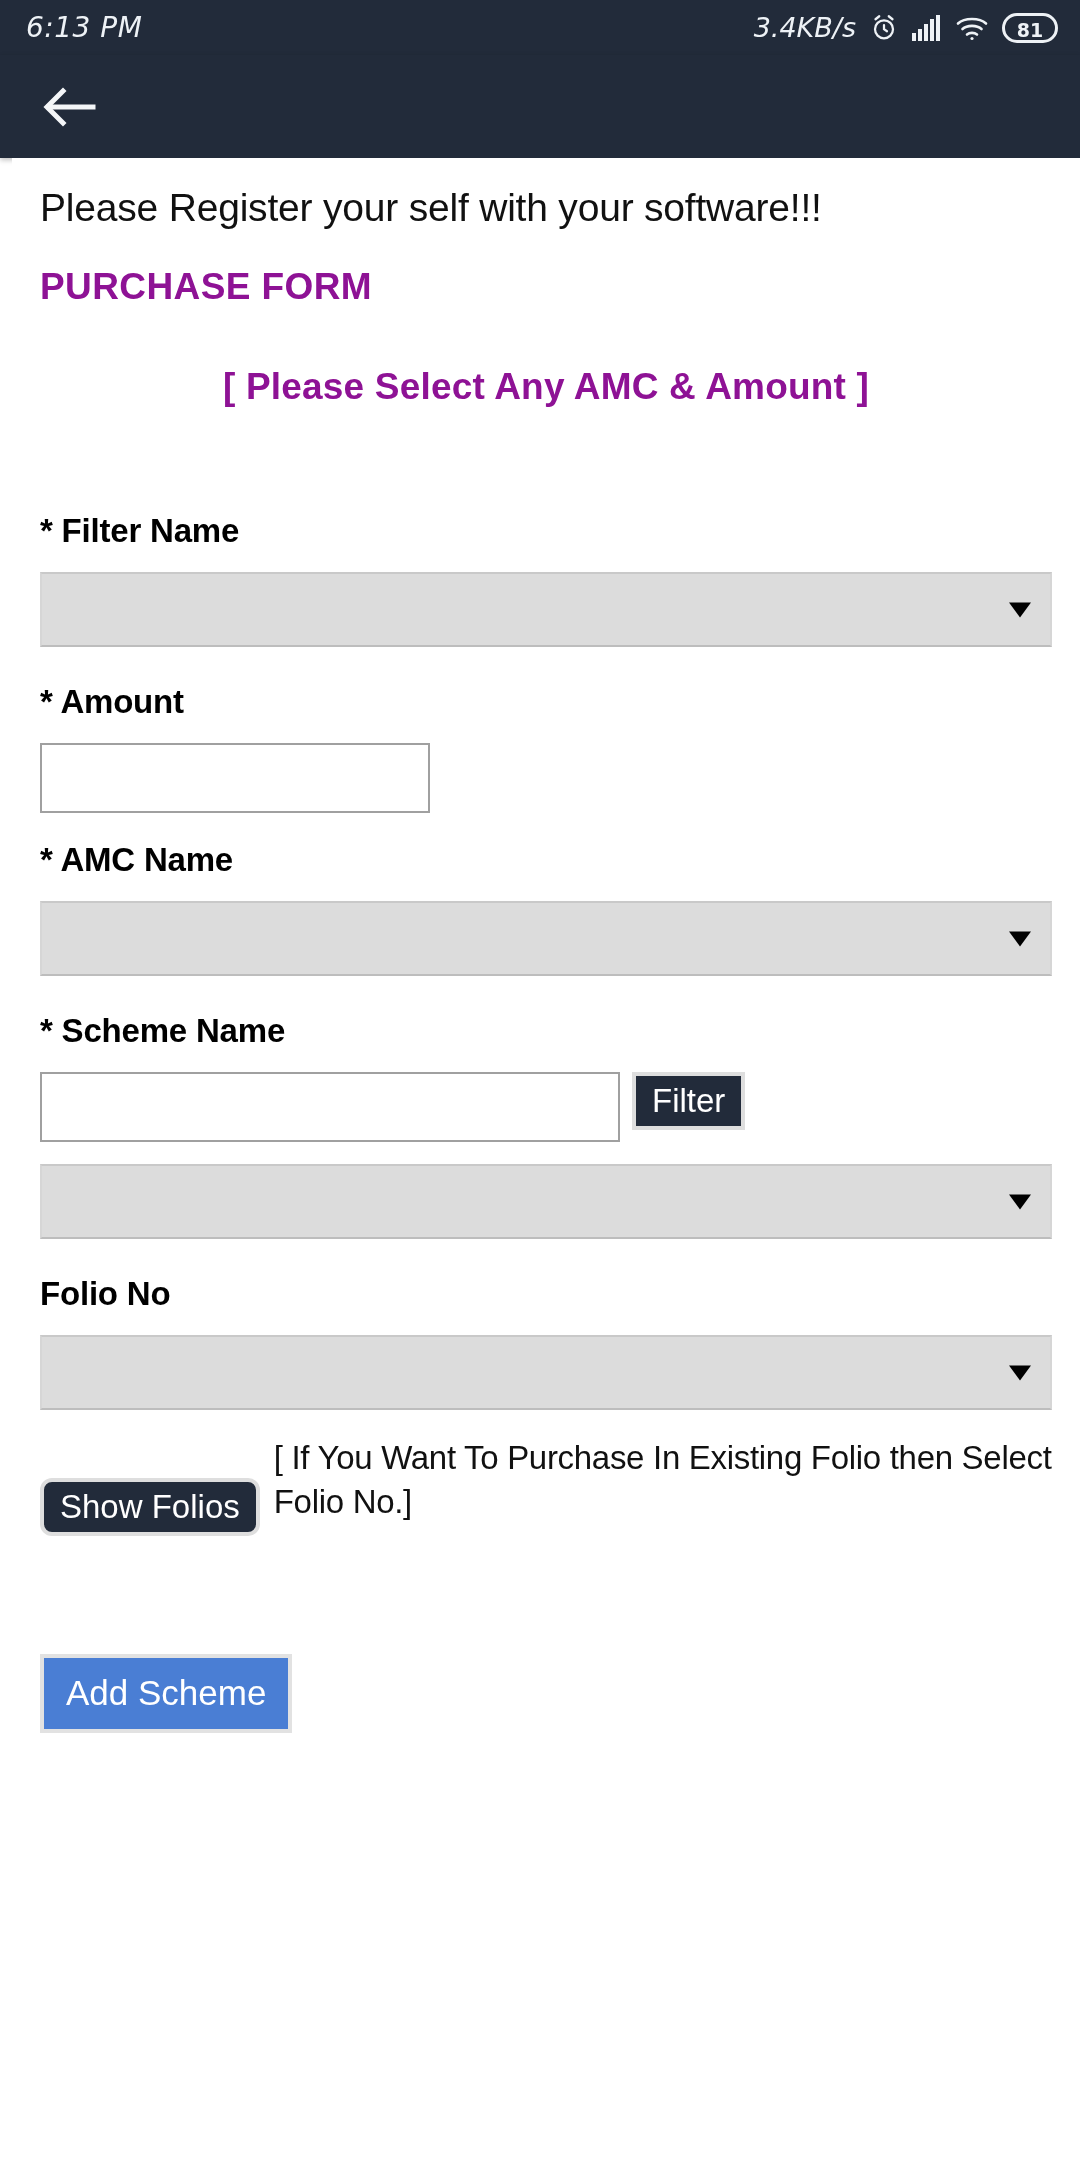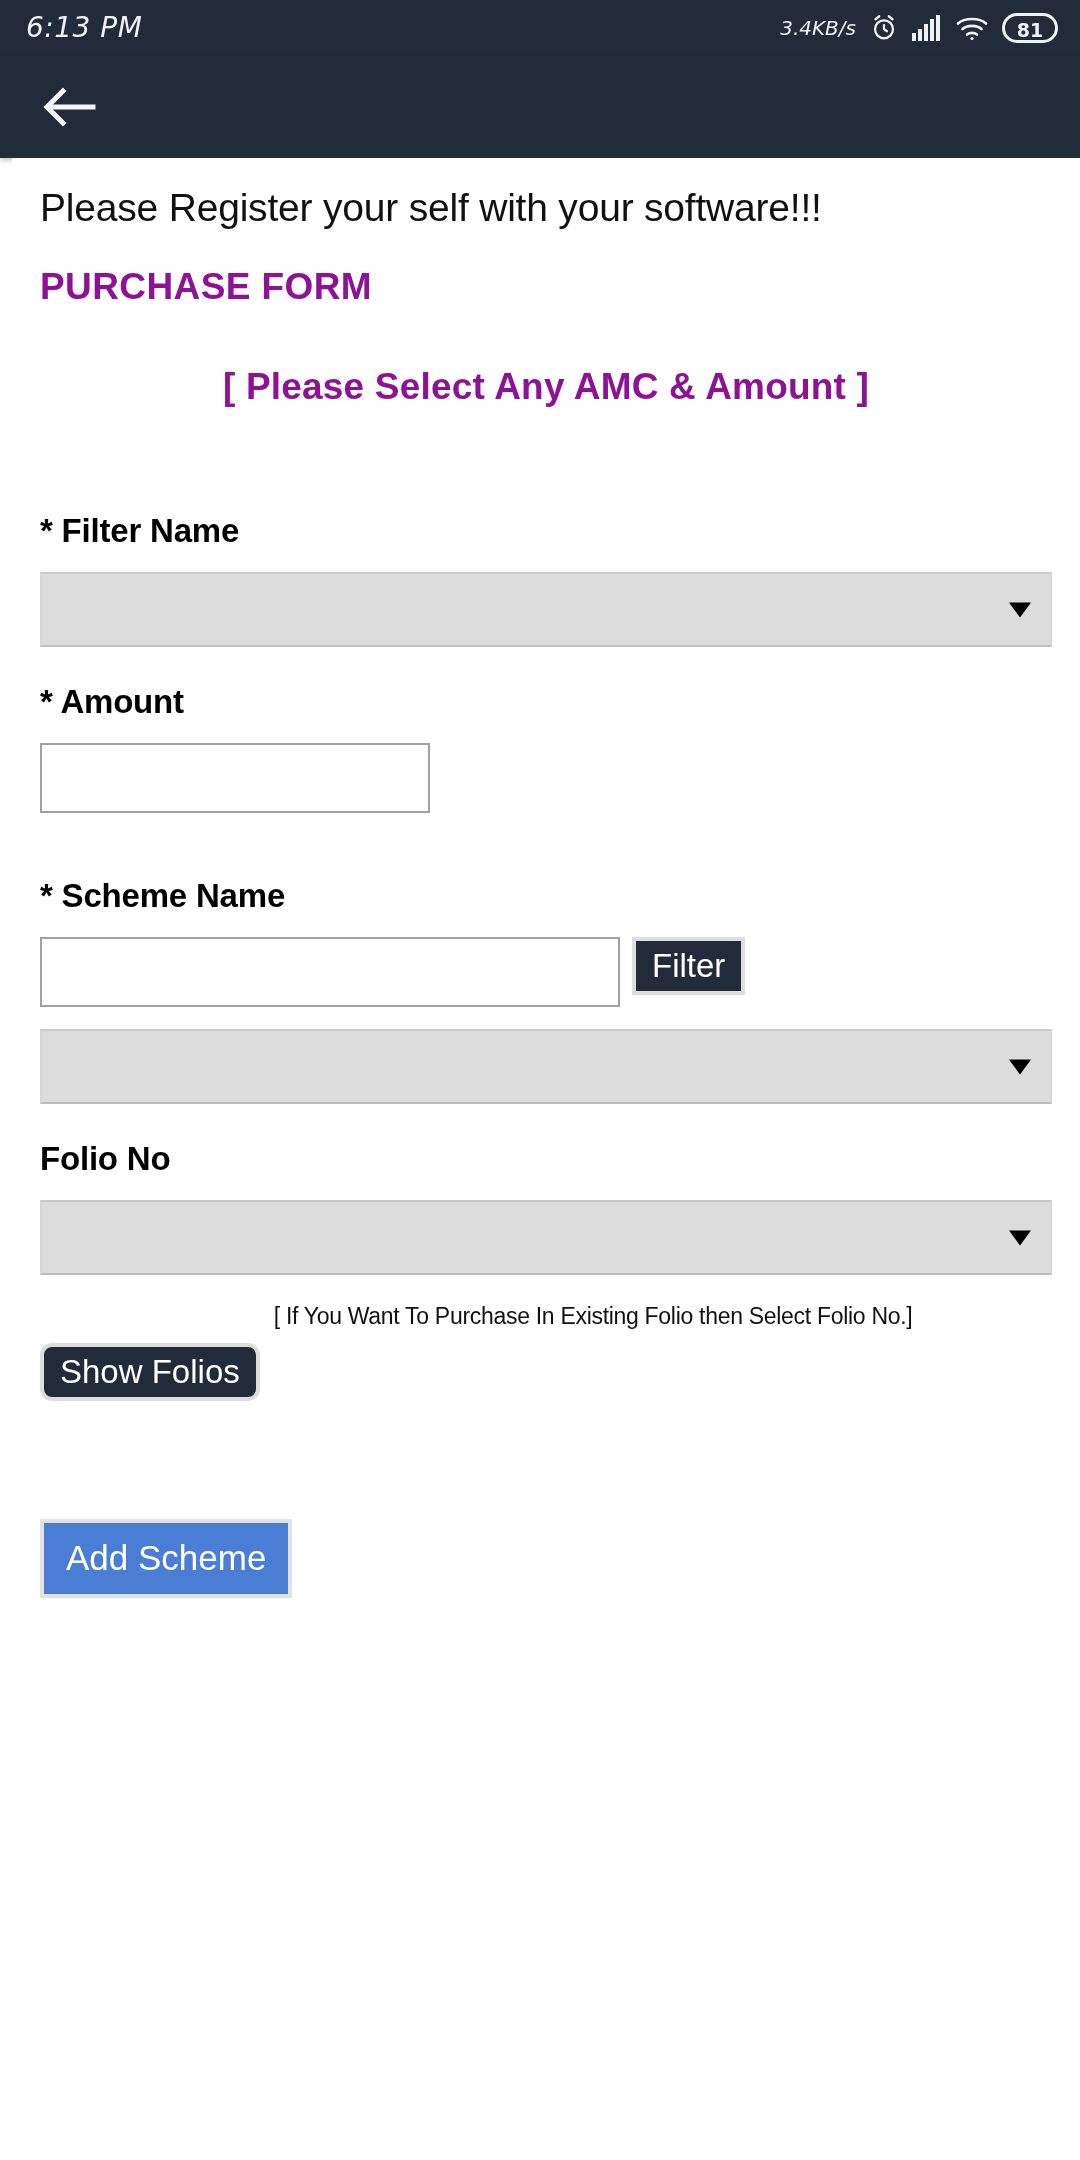--- a/index.html
+++ b/index.html
@@ -27,21 +27,21 @@
     font-family: "DejaVu Sans", sans-serif;
     letter-spacing: 0.5px;
   }
   .status-right {
     display: flex;
     align-items: center;
     gap: 13px;
   }
   .status-net {
     color: #eef2f6;
-    font-size: 20px;
+    font-size: 27px;
     font-style: italic;
     font-family: "DejaVu Sans", sans-serif;
     margin-left: 30px;
   }
   .icon-svg { display: block; }
   .battery {
     width: 56px; height: 30px;
     border: 3px solid #eef2f6;
     border-radius: 15px;
     display: flex;
@@ -177,21 +177,21 @@
     cursor: pointer;
   }
   .filter-btn { margin-left: 12px; }
 
   .folio-wrap {
     margin-top: 26px;
     position: relative;
     min-height: 100px;
   }
   .folio-hint {
-    font-size: 23px;
+    font-size: 33px;
     color: #111111;
     line-height: 1.32;
     letter-spacing: -0.3px;
   }
   .show-folios-btn {
     float: left;
     margin-right: 14px;
     margin-top: 42px;
     border-radius: 12px;
   }
@@ -288,20 +288,27 @@
 
   <div class="sp-36"></div>
 
   <div class="field-block">
     <div class="field-label">* Amount</div>
     <input class="text-input" type="text" value="" style="">
   </div>
 
   <div class="sp-28"></div>
 
+  <div class="field-block">
+    <div class="field-label">* AMC Name</div>
+    <div class="fake-select">
+      <div class="sel-value"></div>
+      <span class="caret"></span>
+    </div>
+  </div>
 
   <div class="sp-36"></div>
 
   <div class="field-block">
     <div class="field-label">* Scheme Name</div>
     <div class="scheme-row">
       <input class="scheme-input" type="text" value="" style="">
       <button class="dark-btn filter-btn">Filter</button>
     </div>
     <div class="fake-select">

